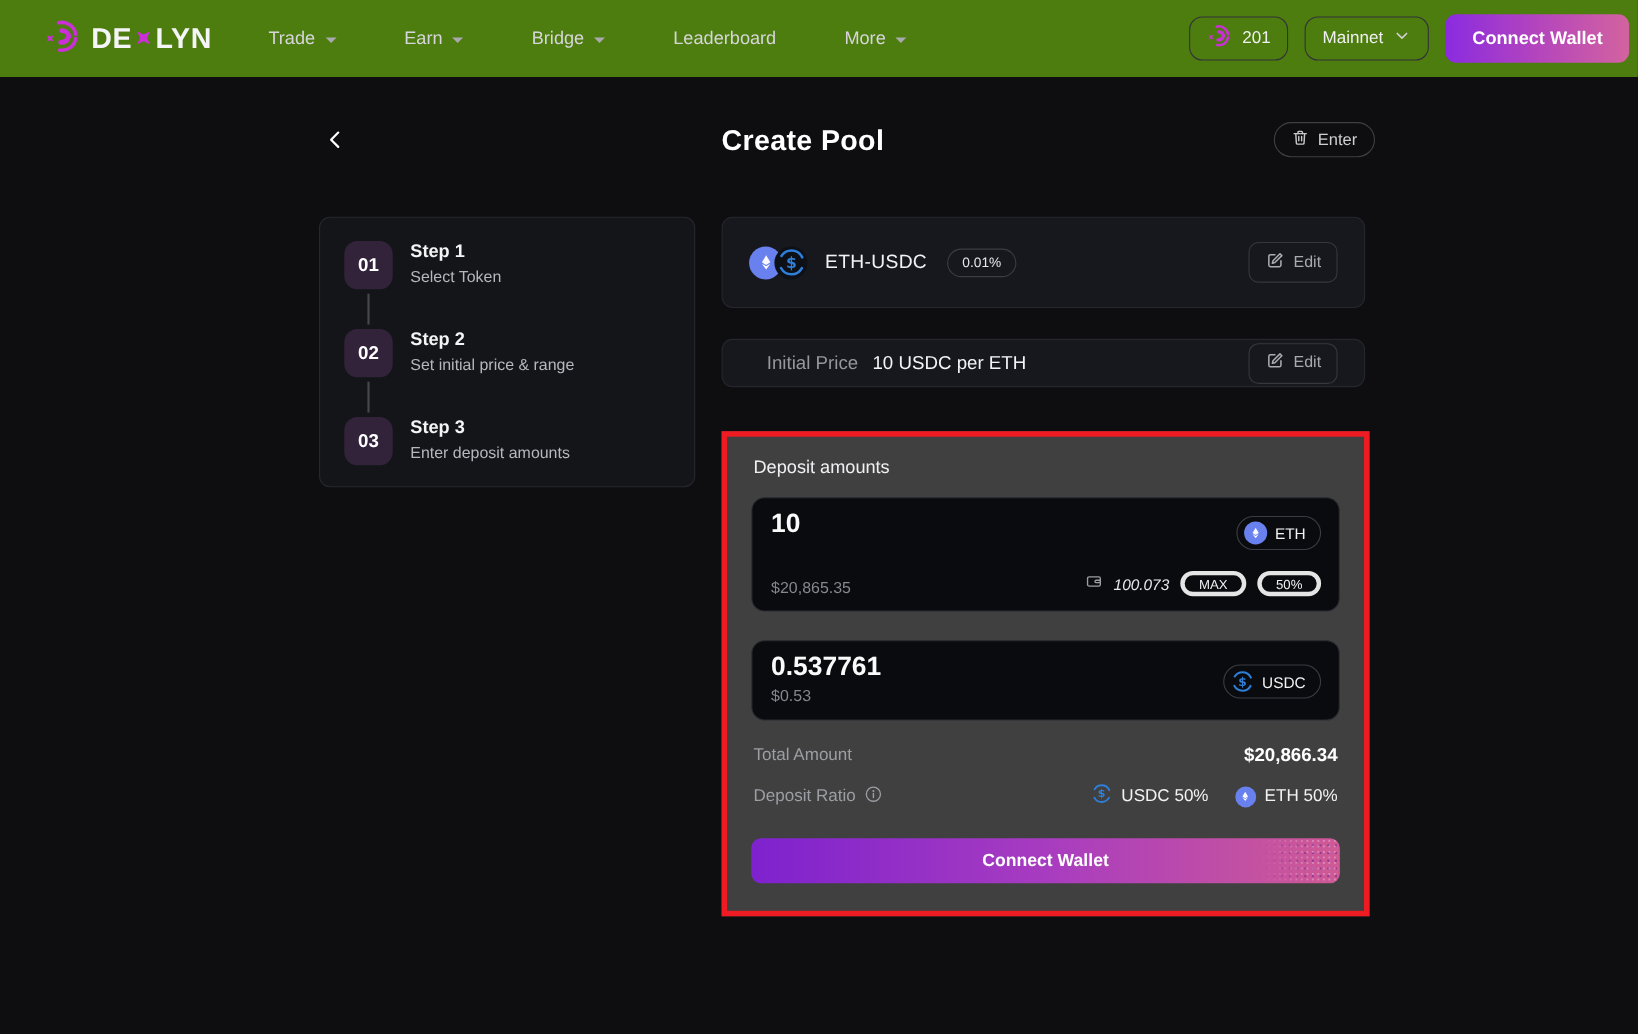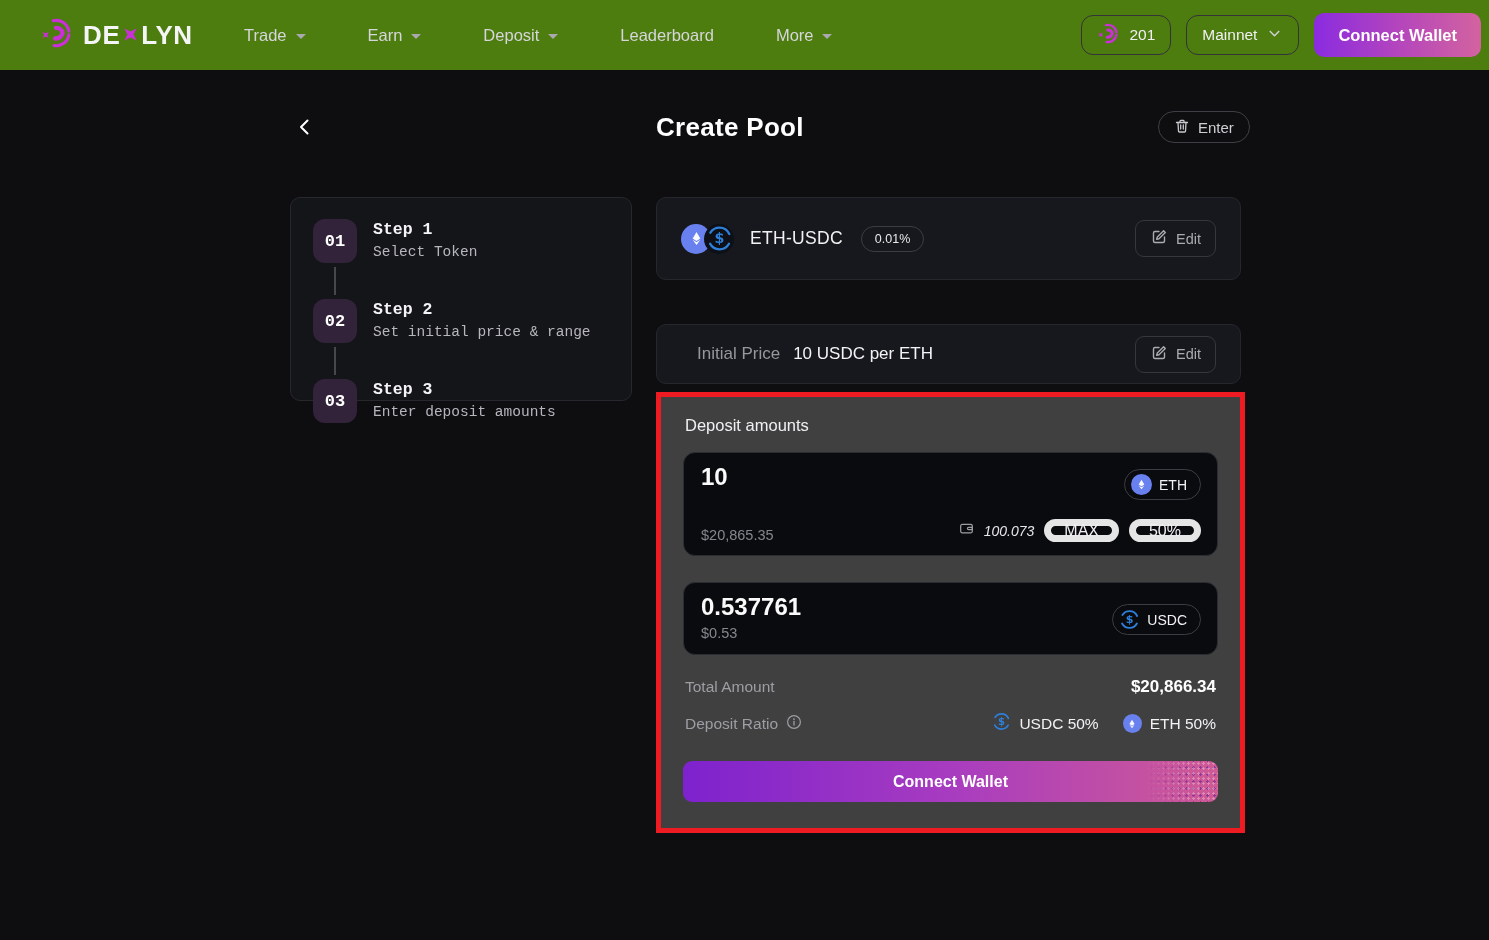--- a/index.html
+++ b/index.html
@@ -18,21 +18,21 @@
   .nav-right { position:absolute; right:8px; top:13px; height:44px; display:flex; align-items:center; gap:15px; }
   .pill-box { display:flex; align-items:center; height:40px; border:1px solid #333338; border-radius:12px; padding:0 15px; gap:9px; color:#f0f0f2; font-size:15.5px; cursor:pointer; background:transparent; }
   .connect-btn-nav { display:flex; align-items:center; justify-content:center; height:44px; padding:0 24px; border:none; border-radius:10px; background:linear-gradient(90deg,#8a2be0,#b445bd,#d3639f); color:#fff; font-weight:700; font-size:16.5px; font-family:inherit; cursor:pointer; }
 
   
   .back-btn { position:absolute; left:291px; top:114px; width:28px; height:28px; background:none; border:none; cursor:pointer; display:flex; align-items:center; justify-content:center; }
   .page-title { position:absolute; left:656px; top:112px; font-size:26px; font-weight:800; color:#ffffff; letter-spacing:.3px; }
   .clear-btn { position:absolute; left:1158px; top:111px; height:32px; display:flex; align-items:center; gap:8px; padding:0 15px; border:1px solid #3e3e44; border-radius:17px; background:transparent; color:#cfcfd3; font-size:15px; font-family:inherit; cursor:pointer; }
 
   
-  .steps-card { position:absolute; left:290px; top:197px; width:342px; height:204px; background:#141519; border:1px solid #27282d; border-radius:10px;font-family:Liberation Mono, monospace; }
+  .steps-card { position:absolute; left:290px; top:197px; width:342px; height:246px; background:#141519; border:1px solid #27282d; border-radius:10px; }
   .step-row { position:absolute; left:22px; display:flex; gap:16px; cursor:pointer; }
   .step-badge { width:44px; height:44px; border-radius:12px; background:#32233a; color:#fff; font-weight:700; font-size:17px; display:flex; align-items:center; justify-content:center; flex:none; }
   .step-title { font-size:16.5px; font-weight:700; color:#f4f4f6; margin-top:1px; }
   .step-sub { font-size:14.5px; color:#b6b6bc; margin-top:5px; }
   .step-line { position:absolute; left:43px; width:1.5px; background:#47474d; }
 
   
   .row-card { position:absolute; left:656px; width:585px; background:#17181d; border:1px solid #26272d; border-radius:10px; display:flex; align-items:center; padding:0 24px; }
   .coin { width:30px; height:30px; border-radius:50%; display:flex; align-items:center; justify-content:center; flex:none; }
   .coin.eth { background:#6981ee; }
@@ -50,21 +50,21 @@
   .amount-card.a { height:104px; margin-bottom:26px; }
   .amount-card.b { height:73px; margin-bottom:22px; }
   .amount-value { position:absolute; left:17px; top:10px; font-size:24px; font-weight:600; color:#fafafa; }
   .amount-usd { position:absolute; left:17px; font-size:14.5px; color:#86878d; }
   .card-a .amount-usd, .usd-a { top:46px;margin-top:28px; }
   .token-pill { position:absolute; right:16px; display:flex; align-items:center; gap:7px; height:31px; padding:0 13px 0 6px; border:1px solid #3b3d44; border-radius:17px; background:transparent; color:#f2f2f4; font-size:14px; font-family:inherit; cursor:pointer; }
   .token-pill .mini-coin { width:21px; height:21px; border-radius:50%; display:flex; align-items:center; justify-content:center; }
   .mini-coin.eth { background:#6981ee; }
   .balance-row { position:absolute; right:16px; bottom:13px; display:flex; align-items:center; gap:10px; }
   .balance-text { font-size:14px; color:#e6e6e9;font-style:italic; }
-  .tiny-pill { height:23px; display:flex; align-items:center; padding:0 13px; border:7px solid #e5e5e5; border-radius:12px; background:transparent; color:#f0f0f2; font-size:16px; font-family:inherit; cursor:pointer; }
+  .tiny-pill { height:23px; display:flex; align-items:center; padding:0 13px; border:4px solid #e5e5e5; border-radius:12px; background:transparent; color:#f0f0f2; font-size:12px; font-family:inherit; cursor:pointer; }
   .summary-row { display:flex; justify-content:space-between; align-items:center; margin:0 2px 15px; }
   .summary-label { color:#9d9ea4; font-size:15.5px; display:flex; align-items:center; gap:8px; }
   .summary-value { color:#ffffff; font-size:17px; font-weight:600; }
   .ratio-chips { display:flex; align-items:center; gap:24px; }
   .ratio-chip { display:flex; align-items:center; gap:8px; color:#f2f2f4; font-size:15.5px; }
   .connect-btn-main { position:relative; width:100%; height:41px; border:none; border-radius:9px; background:linear-gradient(90deg,#7e22ce,#a83cc0,#cf5a95); color:#fff; font-weight:700; font-size:16px; font-family:inherit; cursor:pointer; overflow:hidden; margin-top:5px; }
   .btn-noise { position:absolute; right:0; top:0; bottom:0; width:72px; border-radius:0 9px 9px 0; background-image:radial-gradient(rgba(255,255,255,.3) 1px, transparent 1.3px), radial-gradient(rgba(90,30,150,.55) 1px, transparent 1.3px); background-size:5px 5px, 7px 7px; background-position:0 0, 2px 3px; -webkit-mask-image:linear-gradient(to left,#000 35%,transparent); mask-image:linear-gradient(to left,#000 35%,transparent); }
 </style>
 </head>
 <body>
@@ -94,21 +94,21 @@
     <div class="nav-links">
       <div class="nav-item">
           <span>Trade</span>
           <span class="caret"></span>
         </div>
       <div class="nav-item">
           <span>Earn</span>
           <span class="caret"></span>
         </div>
       <div class="nav-item">
-          <span>Deposit</span>
+          <span>Bridge</span>
           <span class="caret"></span>
         </div>
       <div class="nav-item">
           <span>Leaderboard</span>
         </div>
       <div class="nav-item">
           <span>More</span>
           <span class="caret"></span>
         </div>
     </div>
@@ -203,21 +203,21 @@
       <span>
         <svg width="18" height="18" viewBox="0 0 18 18" fill="none" stroke="#ababb0" stroke-width="1.4" stroke-linecap="round" stroke-linejoin="round">
             <path d="M9 3.5H5A1.5 1.5 0 0 0 3.5 5v8A1.5 1.5 0 0 0 5 14.5h8a1.5 1.5 0 0 0 1.5-1.5V9"></path>
             <path d="M13.6 2.7l1.7 1.7L9 10.7l-2.3.6.6-2.3z"></path>
           </svg>
       </span>
       <span>Edit</span>
     </button>
   </div>
 
-  <div class="row-card" style="top:324px; height:60px;padding-left:40px;">
+  <div class="row-card" style="top:308px; height:44px;padding-left:40px;">
     <span class="price-label">Initial Price</span>
     <span class="price-value">10 USDC per ETH</span>
     <button class="edit-btn">
       <span>
         <svg width="18" height="18" viewBox="0 0 18 18" fill="none" stroke="#ababb0" stroke-width="1.4" stroke-linecap="round" stroke-linejoin="round">
             <path d="M9 3.5H5A1.5 1.5 0 0 0 3.5 5v8A1.5 1.5 0 0 0 5 14.5h8a1.5 1.5 0 0 0 1.5-1.5V9"></path>
             <path d="M13.6 2.7l1.7 1.7L9 10.7l-2.3.6.6-2.3z"></path>
           </svg>
       </span>
       <span>Edit</span>

